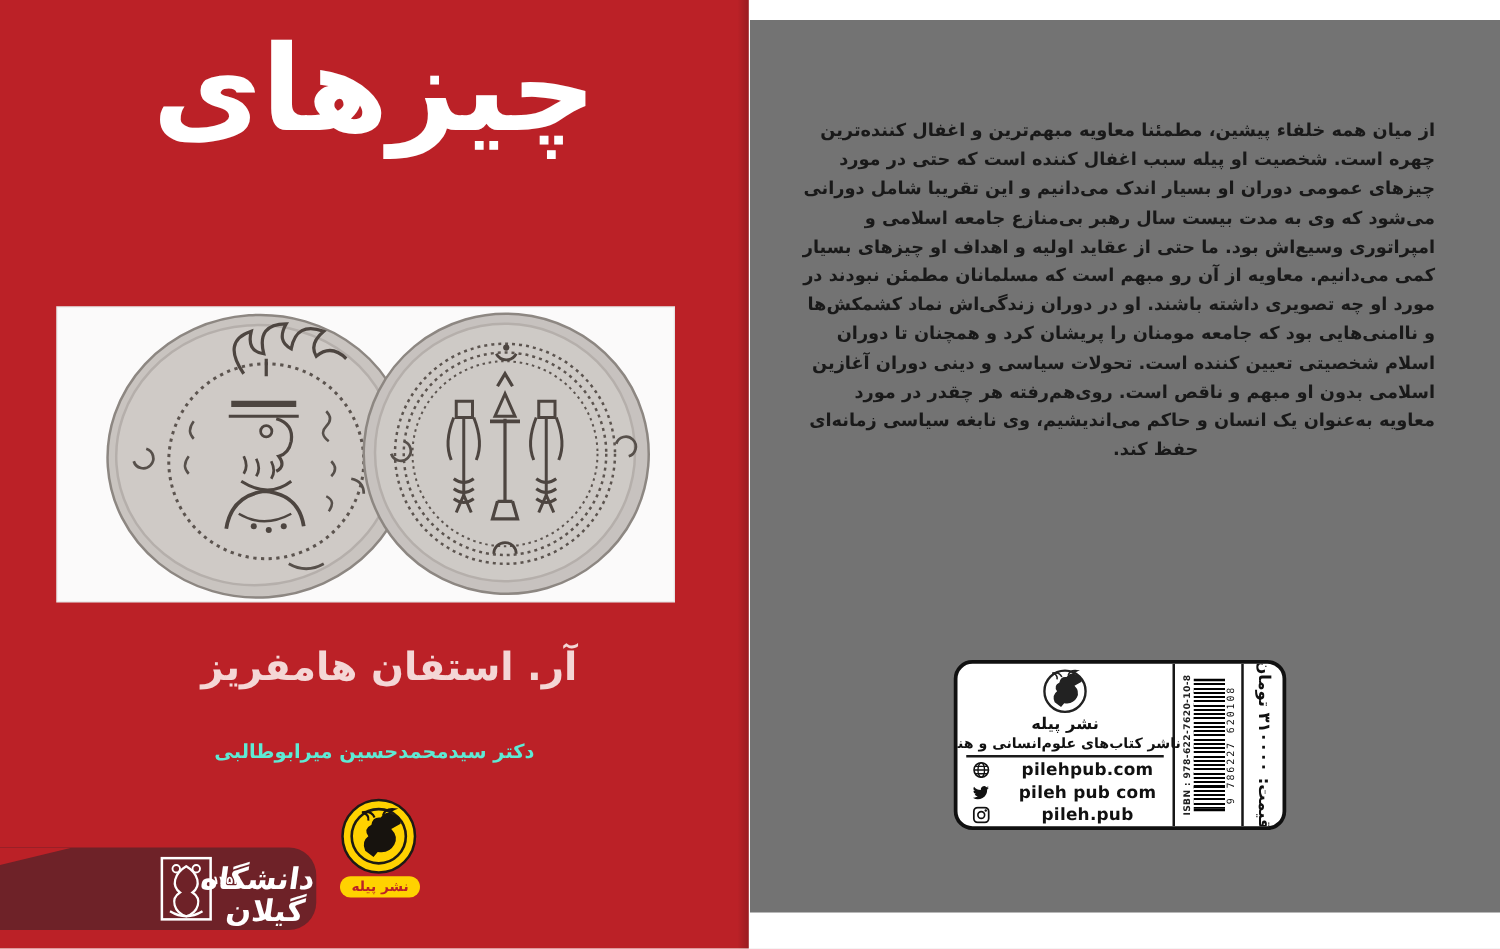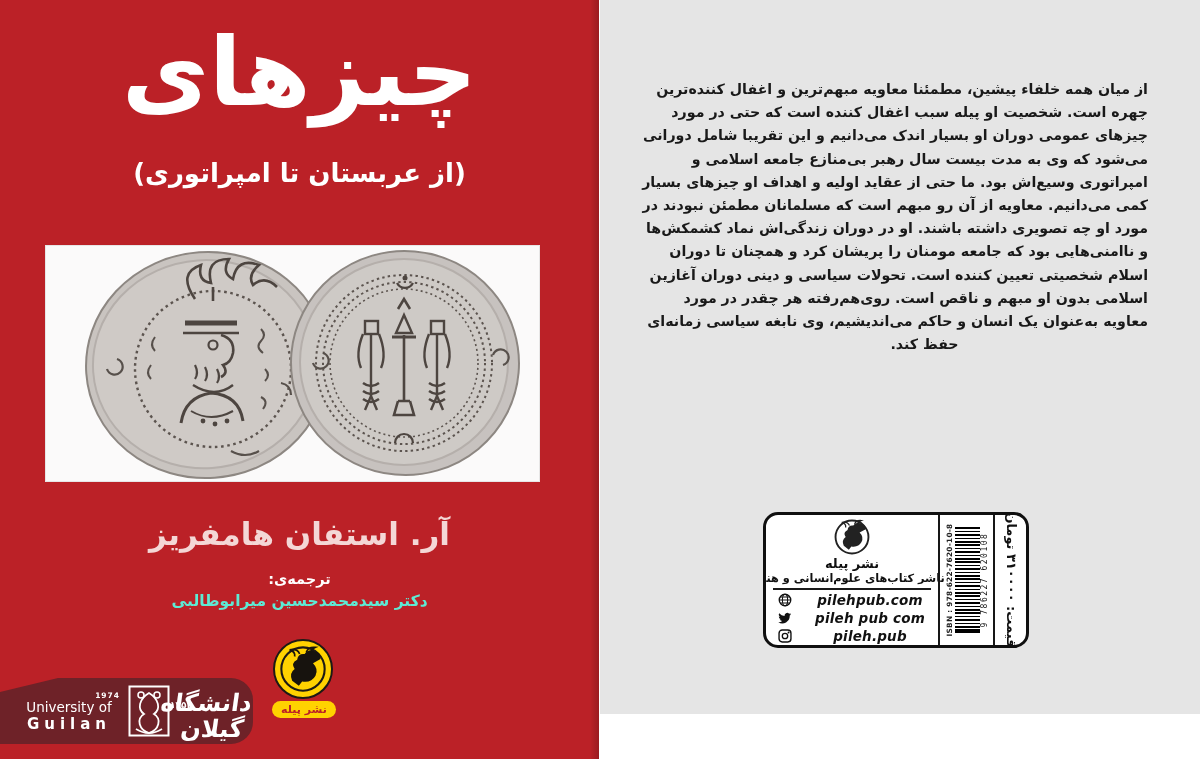--- a/index.html
+++ b/index.html
@@ -10,21 +10,21 @@
   
   .front{position:absolute;left:0;top:0;width:599px;height:759px;background:#bb2127;}
   .front::after{content:"";position:absolute;right:0;top:0;width:9px;height:100%;
         background:linear-gradient(90deg,rgba(0,0,0,0) 0%,rgba(0,0,0,.18) 100%);}
   .title{position:absolute;left:0;top:8px;width:100%;text-align:center;color:#fff;
         font-size:95px;font-weight:bold;line-height:1.35;direction:rtl;}
   .subtitle{position:absolute;left:0;top:158px;width:100%;text-align:center;color:#fff;
         font-size:26px;font-weight:bold;direction:rtl;letter-spacing:.5px;}
   .coin-band{position:absolute;left:45px;top:245px;width:495px;height:237px;background:#fbfafa;
         box-shadow:0 0 0 1px rgba(0,0,0,.08) inset;}
-  .author{position:absolute;left:0;top:516px;width:100%;text-align:center;color:#f4d7d6;
+  .author{position:absolute;left:12px;top:516px;width:100%;text-align:center;color:#f4d7d6;
         font-size:31px;font-weight:bold;direction:rtl;}
   .tr-label{position:absolute;left:0;top:571px;width:100%;text-align:center;color:#fff;
         font-size:14.5px;font-weight:bold;direction:rtl;}
   .tr-name{position:absolute;left:0;top:592px;width:100%;text-align:center;color:#5eead4;
         font-size:15.5px;font-weight:bold;direction:rtl;}
   .tr-affil{position:absolute;left:0;top:613px;width:100%;text-align:center;color:#fff;
         font-size:15px;font-weight:bold;direction:rtl;}
   .pub-badge{position:absolute;left:273px;top:639px;width:60px;height:60px;border-radius:50%;
         background:#ffd200;border:2px solid #1d1a15;display:flex;align-items:center;justify-content:center;}
   .pub-badge svg{width:50px;height:50px;}
@@ -39,35 +39,35 @@
   .uni-en{position:absolute;left:14px;top:13px;width:110px;color:#fff;text-align:center;}
   .uni-year{font-size:7.5px;font-weight:bold;text-align:right;padding-right:4px;letter-spacing:1px;}
   .uni-l1{font-size:13.5px;line-height:15px;}
   .uni-l2{font-size:15px;font-weight:bold;letter-spacing:5px;line-height:18px;}
   .uni-emblem{position:absolute;left:128px;top:7px;width:42px;height:52px;}
   .uni-year-fa{position:absolute;left:170px;top:22px;color:#fff;font-size:9px;font-weight:bold;}
   .uni-fa{position:absolute;left:178px;top:12px;width:72px;color:#fff;font-size:24px;font-weight:bold;
         direction:rtl;text-align:center;transform:skewX(-8deg);line-height:1.1;}
 
   
-  .back{position:absolute;left:600px;top:0;width:600px;height:714px;background:#e5e5e5;}
+  .back{position:absolute;left:600px;top:16px;width:600px;height:714px;background:#737373;}
   .para{position:absolute;right:52px;top:78px;width:447px;direction:rtl;color:#191919;}
   .para-line{font-size:14.2px;font-weight:bold;line-height:23.2px;text-align:justify;
         text-align-last:justify;white-space:nowrap;}
   .para-line.center{text-align:center;text-align-last:center;}
 
   .pubbox{position:absolute;left:163px;top:512px;width:266px;height:136px;border:3px solid #101010;
         border-radius:15px;background:#fff;display:flex;flex-direction:row;overflow:hidden;}
   .pb-a{width:172px;display:flex;flex-direction:column;align-items:center;padding-top:3px;}
   .pb-logo{height:38px;}
   .pb-logo svg{width:38px;height:38px;}
   .pb-name{font-size:13px;font-weight:bold;direction:rtl;line-height:15px;color:#111;}
   .pb-tag{font-size:11.3px;font-weight:bold;direction:rtl;line-height:15px;color:#111;white-space:nowrap;}
   .pb-hr{width:158px;border-top:2px solid #1a1a1a;margin:2px 0 1px;}
-  .pb-row{width:100%;display:flex;align-items:center;height:19px;padding:0 0 0 12px;font-style:italic;}
+  .pb-row{width:100%;display:flex;align-items:center;height:19px;padding:0 0 0 12px;}
   .pb-ico{width:24px;display:flex;align-items:center;}
   .pb-ico svg{width:14px;height:14px;}
   .pb-link{flex:1;text-align:center;font-size:13.5px;font-weight:bold;color:#111;letter-spacing:.2px;}
   .pb-b{width:56px;border-left:2px solid #161616;position:relative;}
   .pb-rot{position:absolute;left:50%;top:50%;width:118px;transform:translate(-50%,-50%) rotate(-90deg);}
   .pb-isbn{font-size:7.3px;font-weight:bold;text-align:center;letter-spacing:.3px;color:#222;
         white-space:nowrap;margin-bottom:1px;}
   .pb-bars{height:25px;margin:0 6px;border-left:2px solid #000;border-right:2px solid #000;
         background:
           repeating-linear-gradient(90deg,#000 0 1.6px,#fff 1.6px 3.4px),
@@ -78,21 +78,20 @@
   .pb-price{position:absolute;left:50%;top:50%;transform:translate(-50%,-50%) rotate(90deg);
         white-space:nowrap;font-size:13px;font-weight:bold;direction:rtl;color:#111;}
 </style>
 </head>
 <body>
 
 <div class="page">
 
   <div class="front">
     <div class="title">چیزهای</div>
-    <div class="subtitle">(از عربستان تا امپراتوری)</div>
 
     <div class="coin-band">
       <svg viewBox="0 0 495 237">
 
         <g>
           <ellipse cx="162" cy="120" rx="121" ry="113" fill="#c9c4c0" stroke="#8d8782" stroke-width="2" transform="rotate(-4 162 120)"></ellipse>
           <ellipse cx="160" cy="119" rx="112" ry="104" fill="#cfcac6" stroke="#b5afab" stroke-width="2" transform="rotate(-4 162 120)"></ellipse>
           <circle cx="168" cy="124" r="78" fill="none" stroke="#5c544f" stroke-width="2.4" stroke-dasharray="2.6 3.6"></circle>
 
           <path d="M150 54 q-18 -26 6 -34 q-4 16 10 18 q-6 -24 18 -24 q-8 14 4 20 q4 -22 26 -14 q-12 10 -6 20 q12 -10 24 2" fill="none" stroke="#4d4540" stroke-width="2.6"></path>
@@ -147,39 +146,33 @@
             <path d="M392 151 l-6 14 m6 -14 l6 14"></path>
           </g>
 
           <path d="M268 118 a8 8 0 1 0 10 -10" fill="none" stroke="#57504b" stroke-width="2.2"></path>
           <path d="M448 110 a8 8 0 1 1 10 10" fill="none" stroke="#57504b" stroke-width="2.2"></path>
         </g>
       </svg>
     </div>
 
     <div class="author">آر. استفان هامفریز</div>
-    <div class="tr-label">ترجمه‌ی:</div>
     <div class="tr-name">دکتر سیدمحمدحسین میرابوطالبی</div>
 
     <div class="pub-badge">
       <svg viewBox="0 0 60 60">
         <circle cx="30" cy="30" r="26" fill="#ffd200" stroke="#1d1a15" stroke-width="2.5"></circle>
         <path d="M17 44 q-4 -9 3 -14 q-5 -7 3 -11 q1 -8 9 -7 q5 -7 12 -3 q8 1 7 9 l-9 5 q7 7 3 15 q-5 9 -16 7 l-4 5 z" fill="#17130e"></path>
         <path d="M26 12 q-3 -7 -12 -5 q7 2 6 8 m14 -5 q2 -7 11 -6 q-7 3 -5 9" fill="none" stroke="#17130e" stroke-width="2"></path>
       </svg>
     </div>
     <div class="pub-pill">نشر پیله</div>
 
     <div class="uni">
       <div class="uni-chamfer"></div>
-      <div class="uni-en">
-        <div class="uni-year">1974</div>
-        <div class="uni-l1">University of</div>
-        <div class="uni-l2">Guilan</div>
-      </div>
       <svg class="uni-emblem" viewBox="0 0 42 52">
         <rect x="1.5" y="1.5" width="39" height="49" fill="none" stroke="#fff" stroke-width="2"></rect>
         <path d="M21 8 c-10 6 -12 16 -5 21 c-8 5 -5 16 5 19 c10 -3 13 -14 5 -19 c7 -5 5 -15 -5 -21 z" fill="none" stroke="#fff" stroke-width="1.8"></path>
         <circle cx="13" cy="10" r="3" fill="none" stroke="#fff" stroke-width="1.5"></circle>
         <circle cx="29" cy="10" r="3" fill="none" stroke="#fff" stroke-width="1.5"></circle>
         <path d="M8 44 q13 8 26 0" fill="none" stroke="#fff" stroke-width="1.8"></path>
       </svg>
       <div class="uni-year-fa">۱۳۵۳</div>
       <div class="uni-fa">دانشگاه گیلان</div>
     </div>

